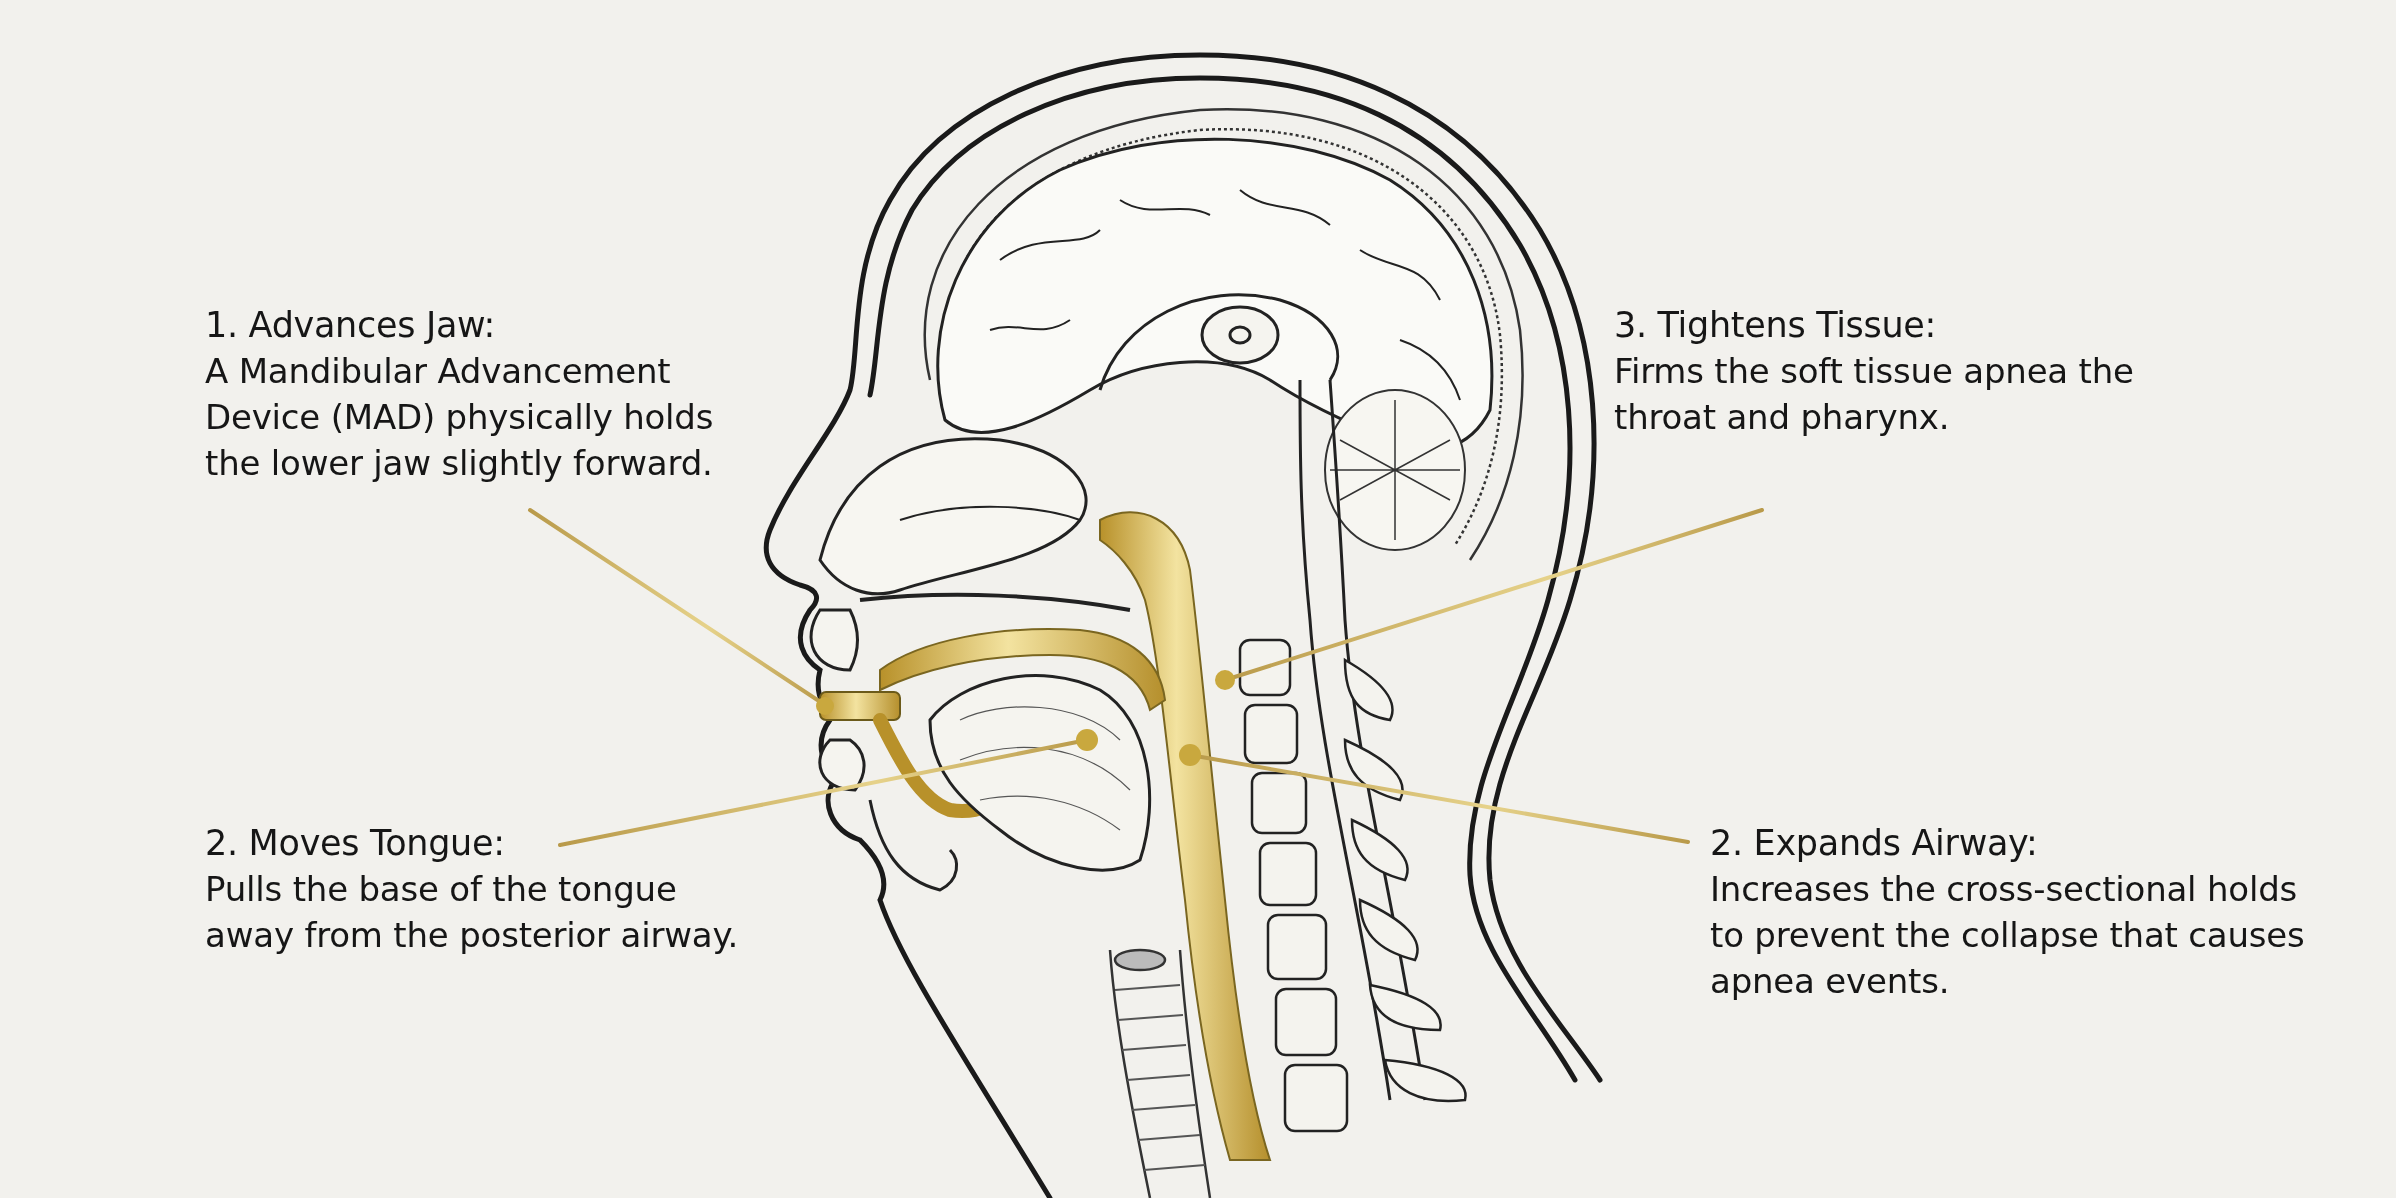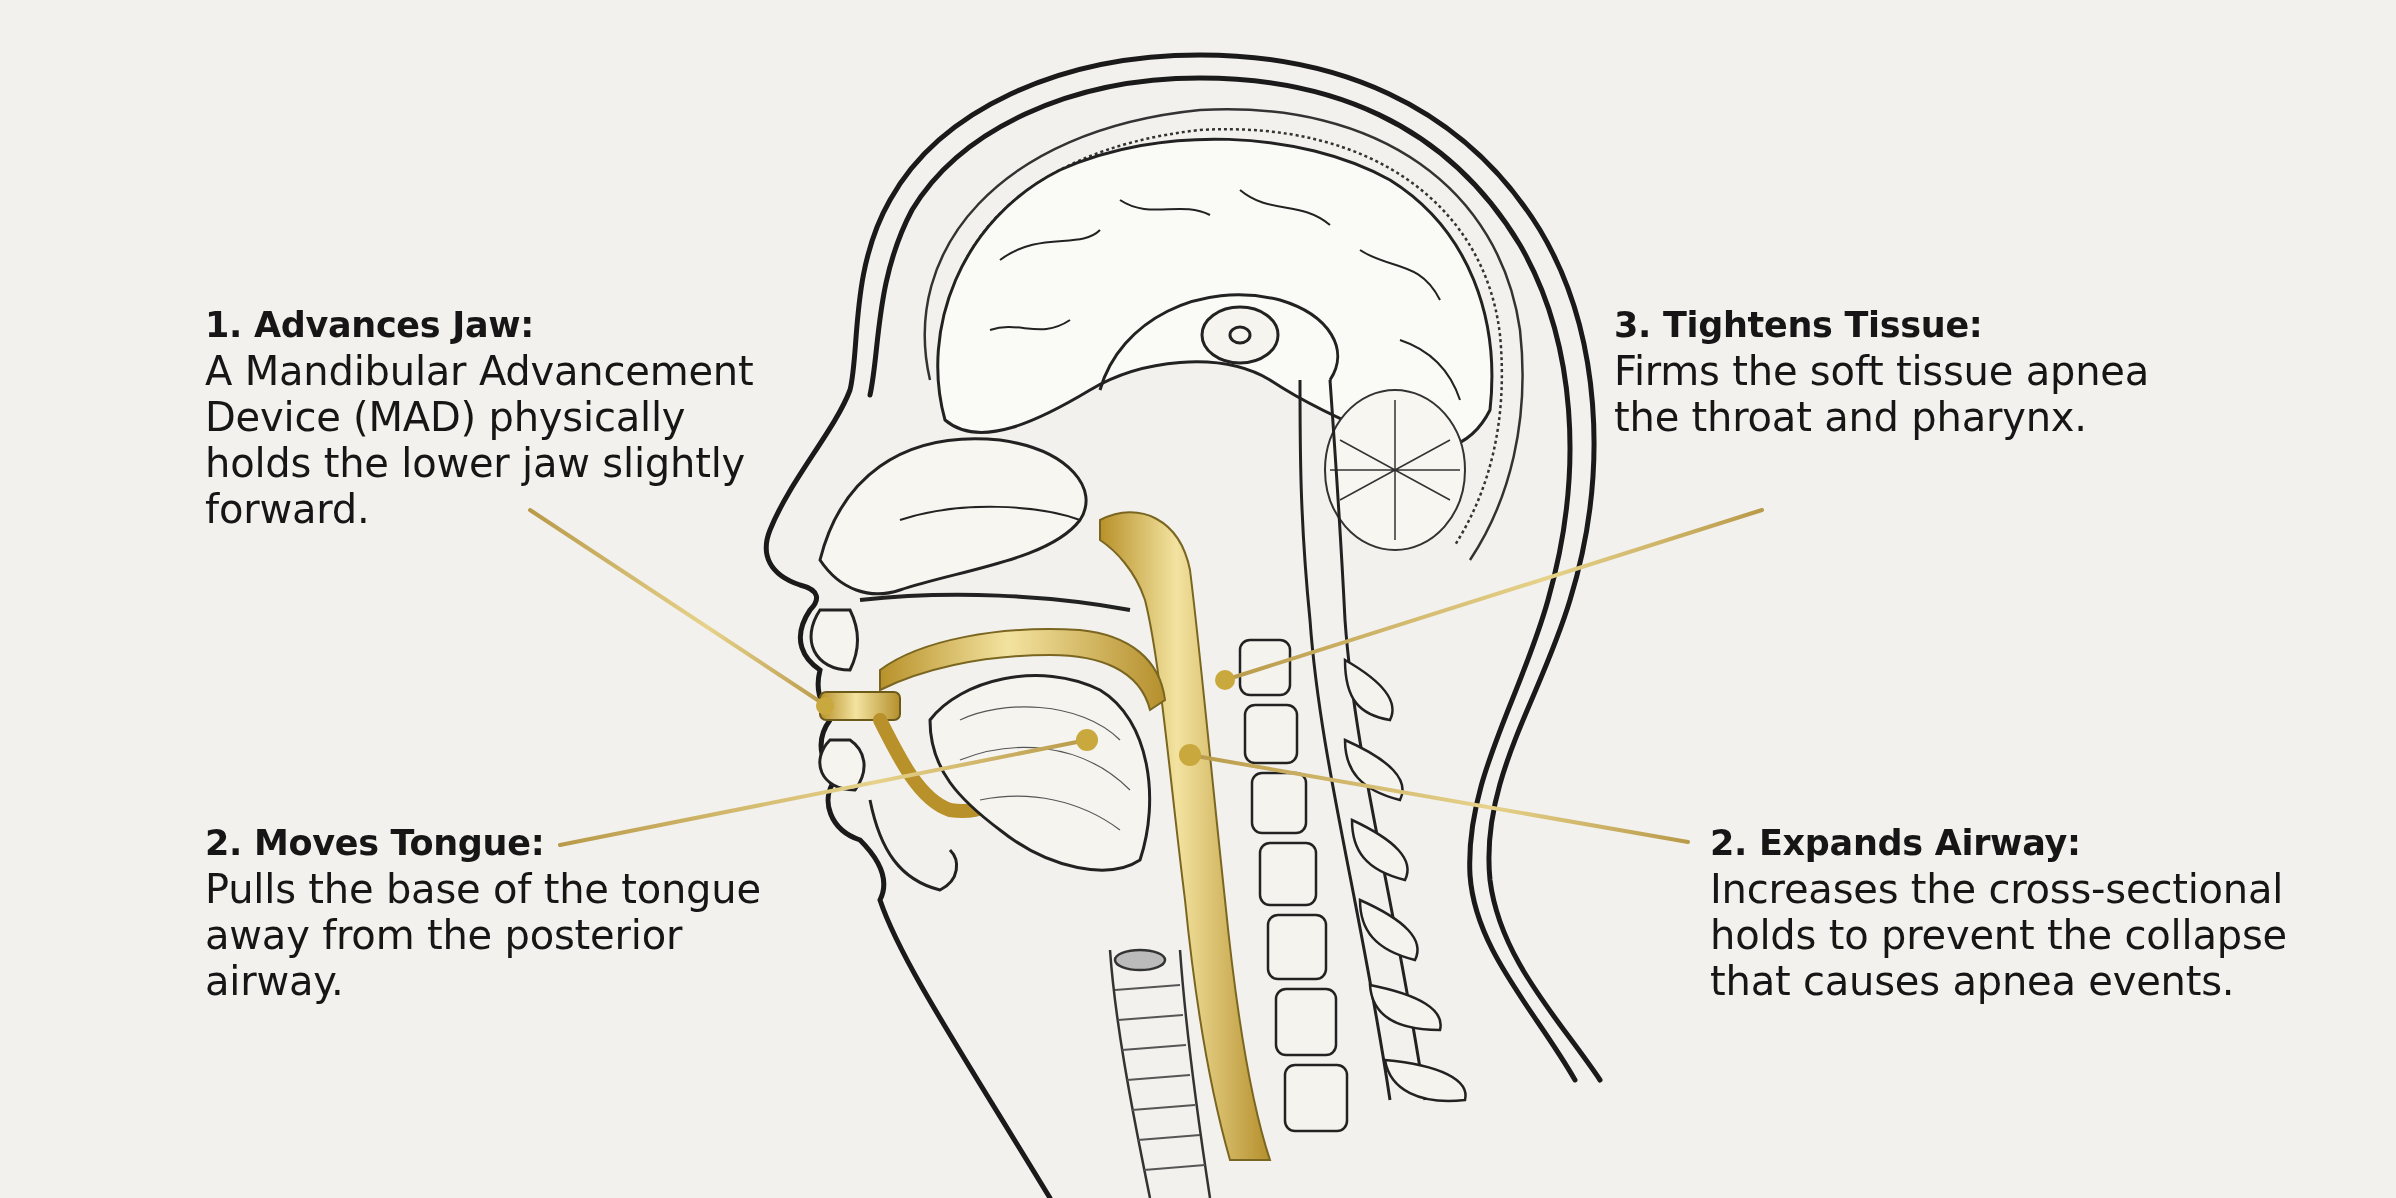--- a/index.html
+++ b/index.html
@@ -5,24 +5,24 @@
   html, body { margin:0; padding:0; }
   body {
     width:2396px; height:1198px; overflow:hidden; position:relative;
     background:#f2f1ed;
     font-family:"DejaVu Sans", sans-serif;
     color:#161616;
   }
   .illus { position:absolute; left:0; top:0; width:2396px; height:1198px; }
   .callout { position:absolute; width:560px; }
   .callout h3 {
-    margin:0; font-size:35px; font-weight:bold; line-height:46px; letter-spacing:-0.3px;
+    margin:0; font-size:35px; font-weight:normal; line-height:46px; letter-spacing:-0.3px;
   }
   .callout p {
-    margin:0; font-size:40px; line-height:46px; font-weight:normal; letter-spacing:-0.2px;
+    margin:0; font-size:34px; line-height:46px; font-weight:normal; letter-spacing:-0.2px;
   }
   #c1 { left:205px; top:302px; }
   #c2 { left:205px; top:820px; }
   #c3 { left:1614px; top:302px; }
   #c4 { left:1710px; top:820px; width:600px; }
 </style>
 </head>
 <body>
 
 <svg class="illus" viewBox="0 0 2396 1198" xmlns="http://www.w3.org/2000/svg">

